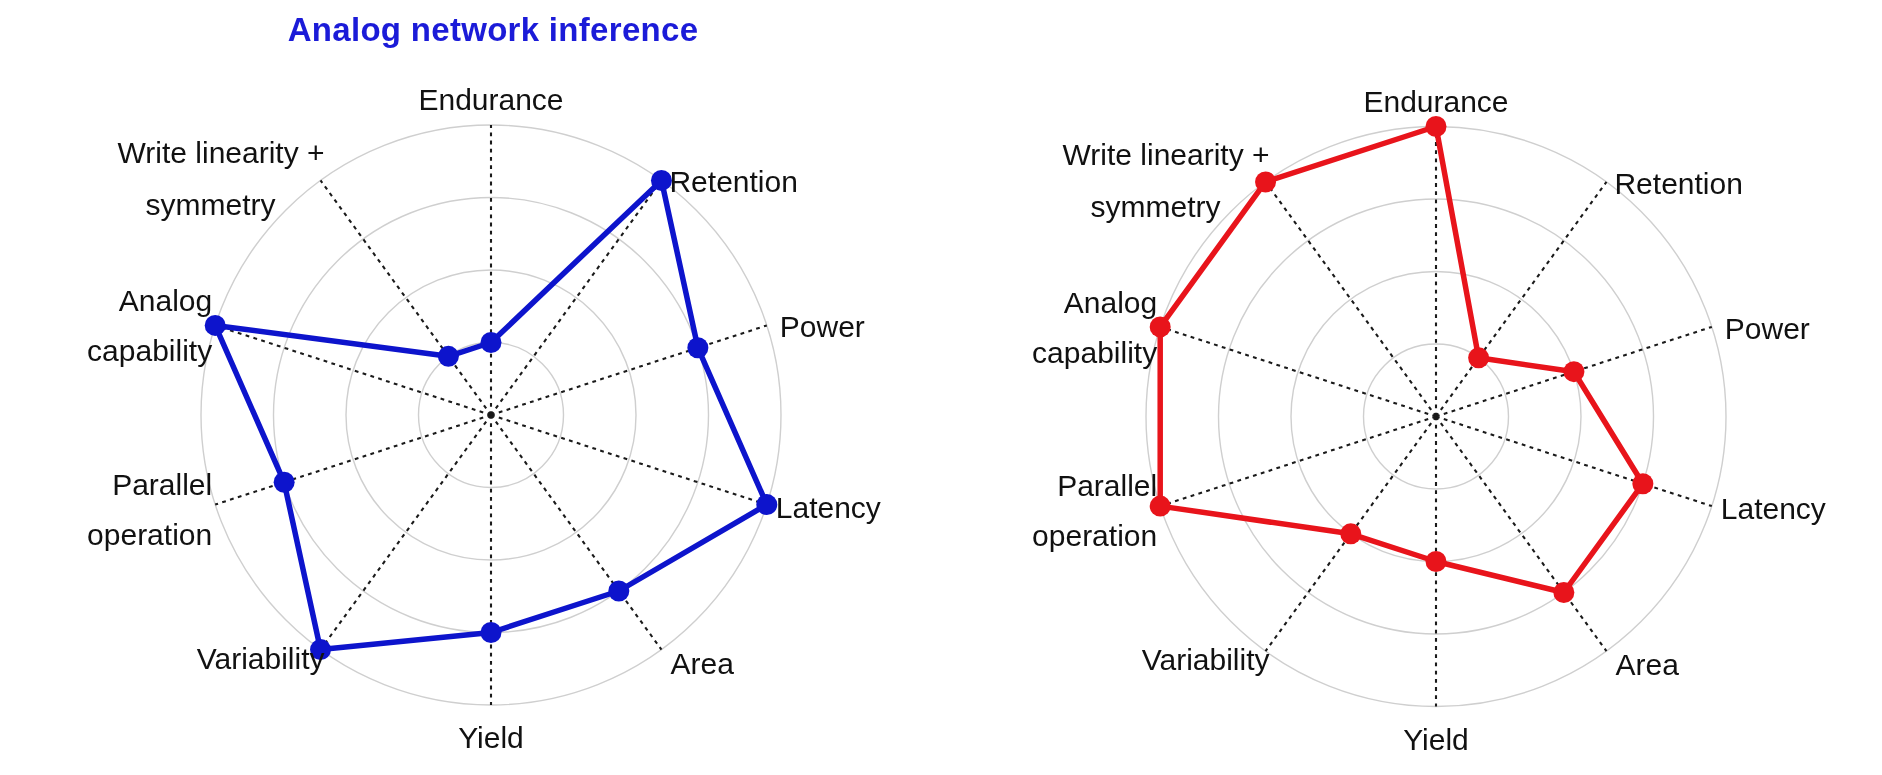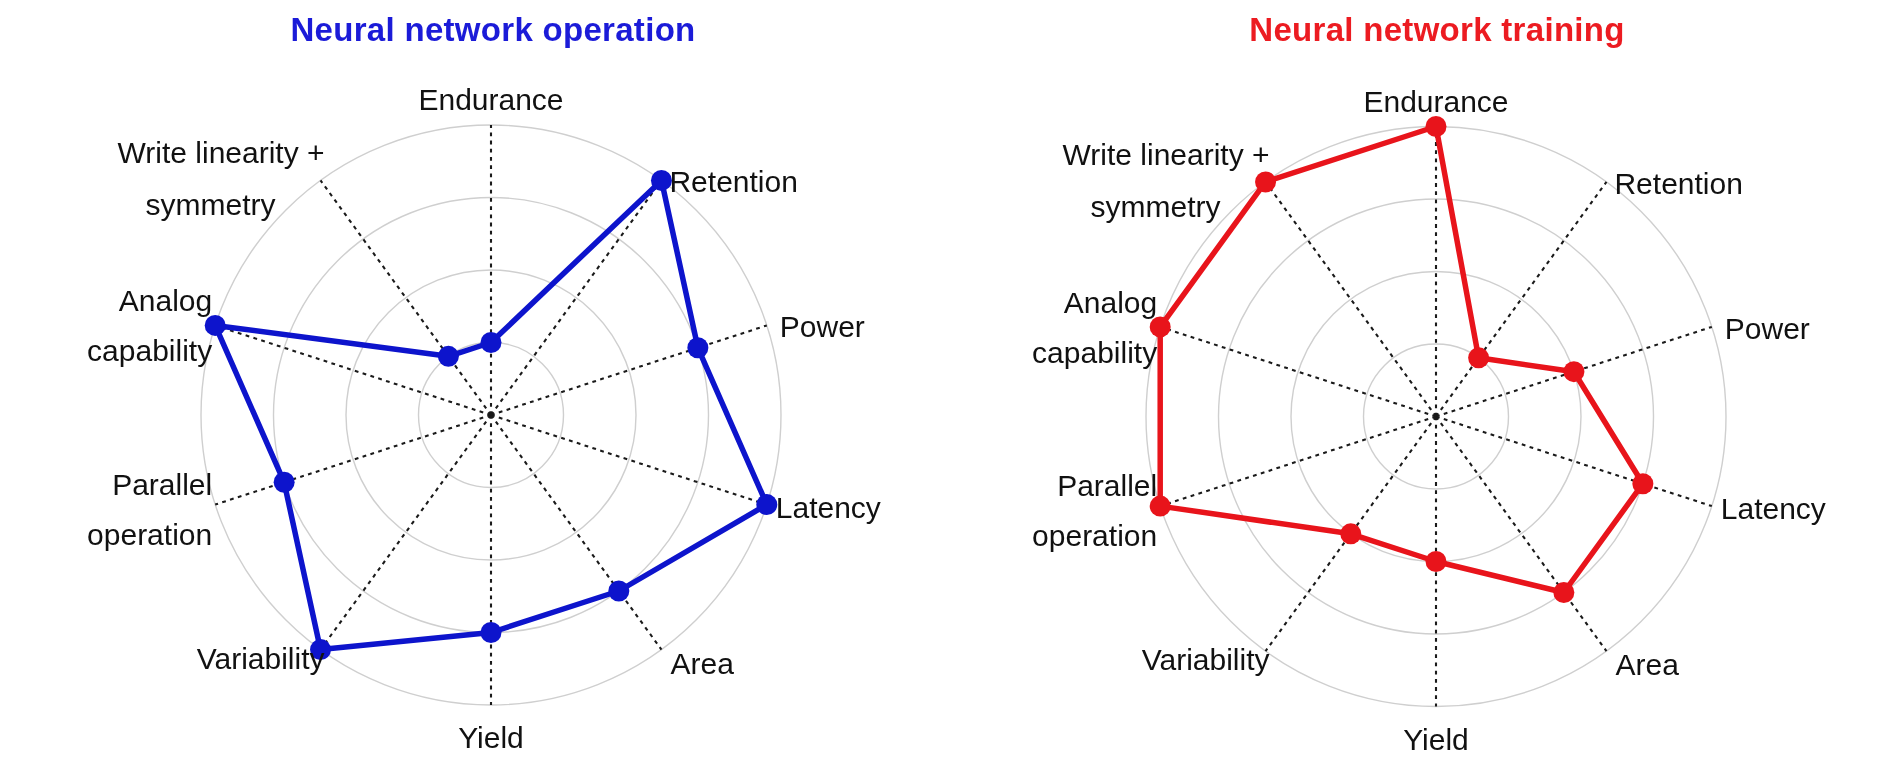--- a/index.html
+++ b/index.html
@@ -36,22 +36,21 @@
   .axis-label {
     font-family: "Liberation Sans", sans-serif;
     font-size: 30px;
     fill: #111111;
   }
 </style>
 </head>
 <body>
 
 <div class="page">
-  <div class="chart-title" id="title-0" style="color: rgb(27, 27, 216);">Neural network operation</div>
-  <div class="chart-title" id="title-1" style="color: rgb(236, 27, 33);">Neural network training</div>
+  <div class="chart-title" id="title-0" style="color: rgb(27, 27, 216);">Analog network inference</div>
   <svg id="radar-svg" width="1882" height="775" viewBox="0 0 1882 775">
       <g>
         <circle cx="491" cy="415" r="72.5" fill="none" stroke="#cfcfcf" stroke-width="1.4"></circle>
         <circle cx="491" cy="415" r="145" fill="none" stroke="#cfcfcf" stroke-width="1.4"></circle>
         <circle cx="491" cy="415" r="217.5" fill="none" stroke="#cfcfcf" stroke-width="1.4"></circle>
         <circle cx="491" cy="415" r="290" fill="none" stroke="#cfcfcf" stroke-width="1.4"></circle>
         <line x1="491" y1="415" x2="491" y2="125" stroke="#1a1a1a" stroke-width="2.1" stroke-dasharray="3.8 4.4"></line>
         <line x1="491" y1="415" x2="661.4577231648173" y2="180.38507163126525" stroke="#1a1a1a" stroke-width="2.1" stroke-dasharray="3.8 4.4"></line>
         <line x1="491" y1="415" x2="766.8063897255945" y2="325.38507163126525" stroke="#1a1a1a" stroke-width="2.1" stroke-dasharray="3.8 4.4"></line>
         <line x1="491" y1="415" x2="766.8063897255945" y2="504.6149283687347" stroke="#1a1a1a" stroke-width="2.1" stroke-dasharray="3.8 4.4"></line>

